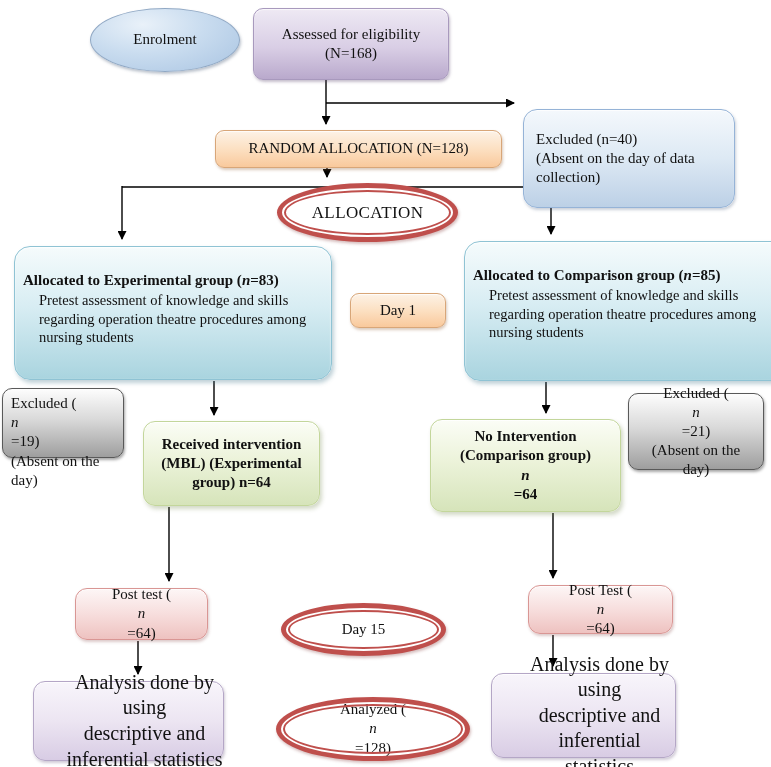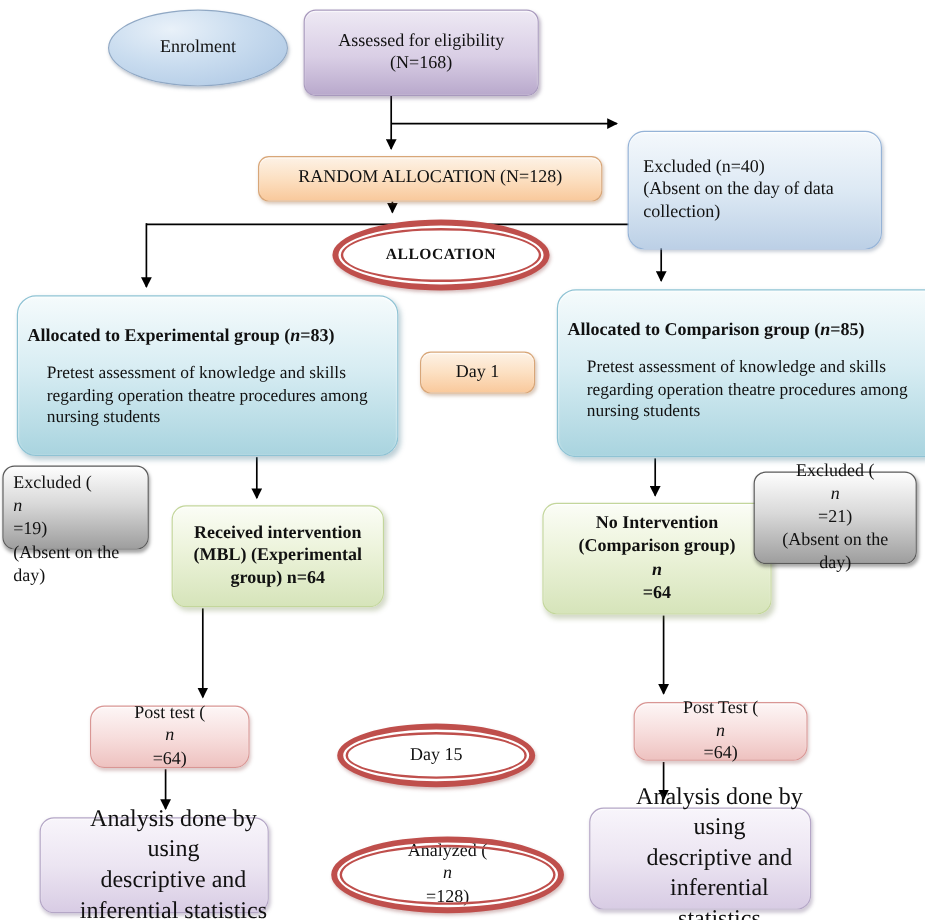--- a/index.html
+++ b/index.html
@@ -66,23 +66,23 @@
     box-shadow:inset 0 1px 1px rgba(255,255,255,.8),1px 2px 3px rgba(140,80,80,.3);
   }
   .box-lavender{
     border-radius:12px;border:1px solid #b4a6c6;
     background:linear-gradient(180deg,#f8f5fb 0%,#ece5f2 50%,#d8cce4 100%);
     box-shadow:inset 0 1px 1px rgba(255,255,255,.8),1px 2px 3px rgba(100,80,120,.3);
     font-size:20px;
     padding-left:32px;
   }
   .exp-title{font-weight:bold;font-size:15px;white-space:normal;}
-  .exp-body{font-size:14.5px;white-space:normal;padding-left:16px;padding-right:4px;margin-top:12px;}
+  .exp-body{font-size:14.5px;white-space:normal;padding-left:16px;padding-right:4px;margin-top:1px;}
   .left-text{align-items:flex-start;text-align:left;padding:5px 8px;justify-content:flex-start;}
-  .alloc-label{font-weight:bold;font-size:13px;letter-spacing:.4px;}
+  .alloc-label{font-weight:normal;font-size:17px;letter-spacing:.4px;}
   i{font-style:italic;}
 </style>
 </head>
 <body>
 
 <div id="canvas">
 
   <svg id="wires" width="771" height="767">
     <defs>
       <marker id="ah" markerWidth="10" markerHeight="9" refX="8" refY="4.5" orient="auto" markerUnits="userSpaceOnUse">
@@ -130,21 +130,21 @@
   <div class="node box-peach" style="left:350px;top:293px;width:96px;height:35px;">Day 1</div>
 
   <div class="node box-gray left-text" style="left:2px;top:388px;width:122px;height:70px;">Excluded (<i>n</i>=19)
 (Absent on the
 day)</div>
 
   <div class="node box-green" style="left:143px;top:421px;width:177px;height:85px;">Received intervention
 (MBL) (Experimental
 group) n=64</div>
 
-  <div class="node box-green" style="left:430px;top:419px;width:191px;height:93px;margin-left:22px;">No Intervention
+  <div class="node box-green" style="left:430px;top:419px;width:191px;height:93px;">No Intervention
 (Comparison group)
 <i>n</i>=64</div>
 
   <div class="node box-gray" style="left:628px;top:393px;width:136px;height:77px;">Excluded (<i>n</i>=21)
 (Absent on the
 day)</div>
 
   <div class="node box-pink" style="left:75px;top:588px;width:133px;height:52px;">Post test (<i>n</i>=64)</div>
 
   <div class="node ring-red" style="left:281px;top:603px;width:165px;height:53px;">Day 15</div>

